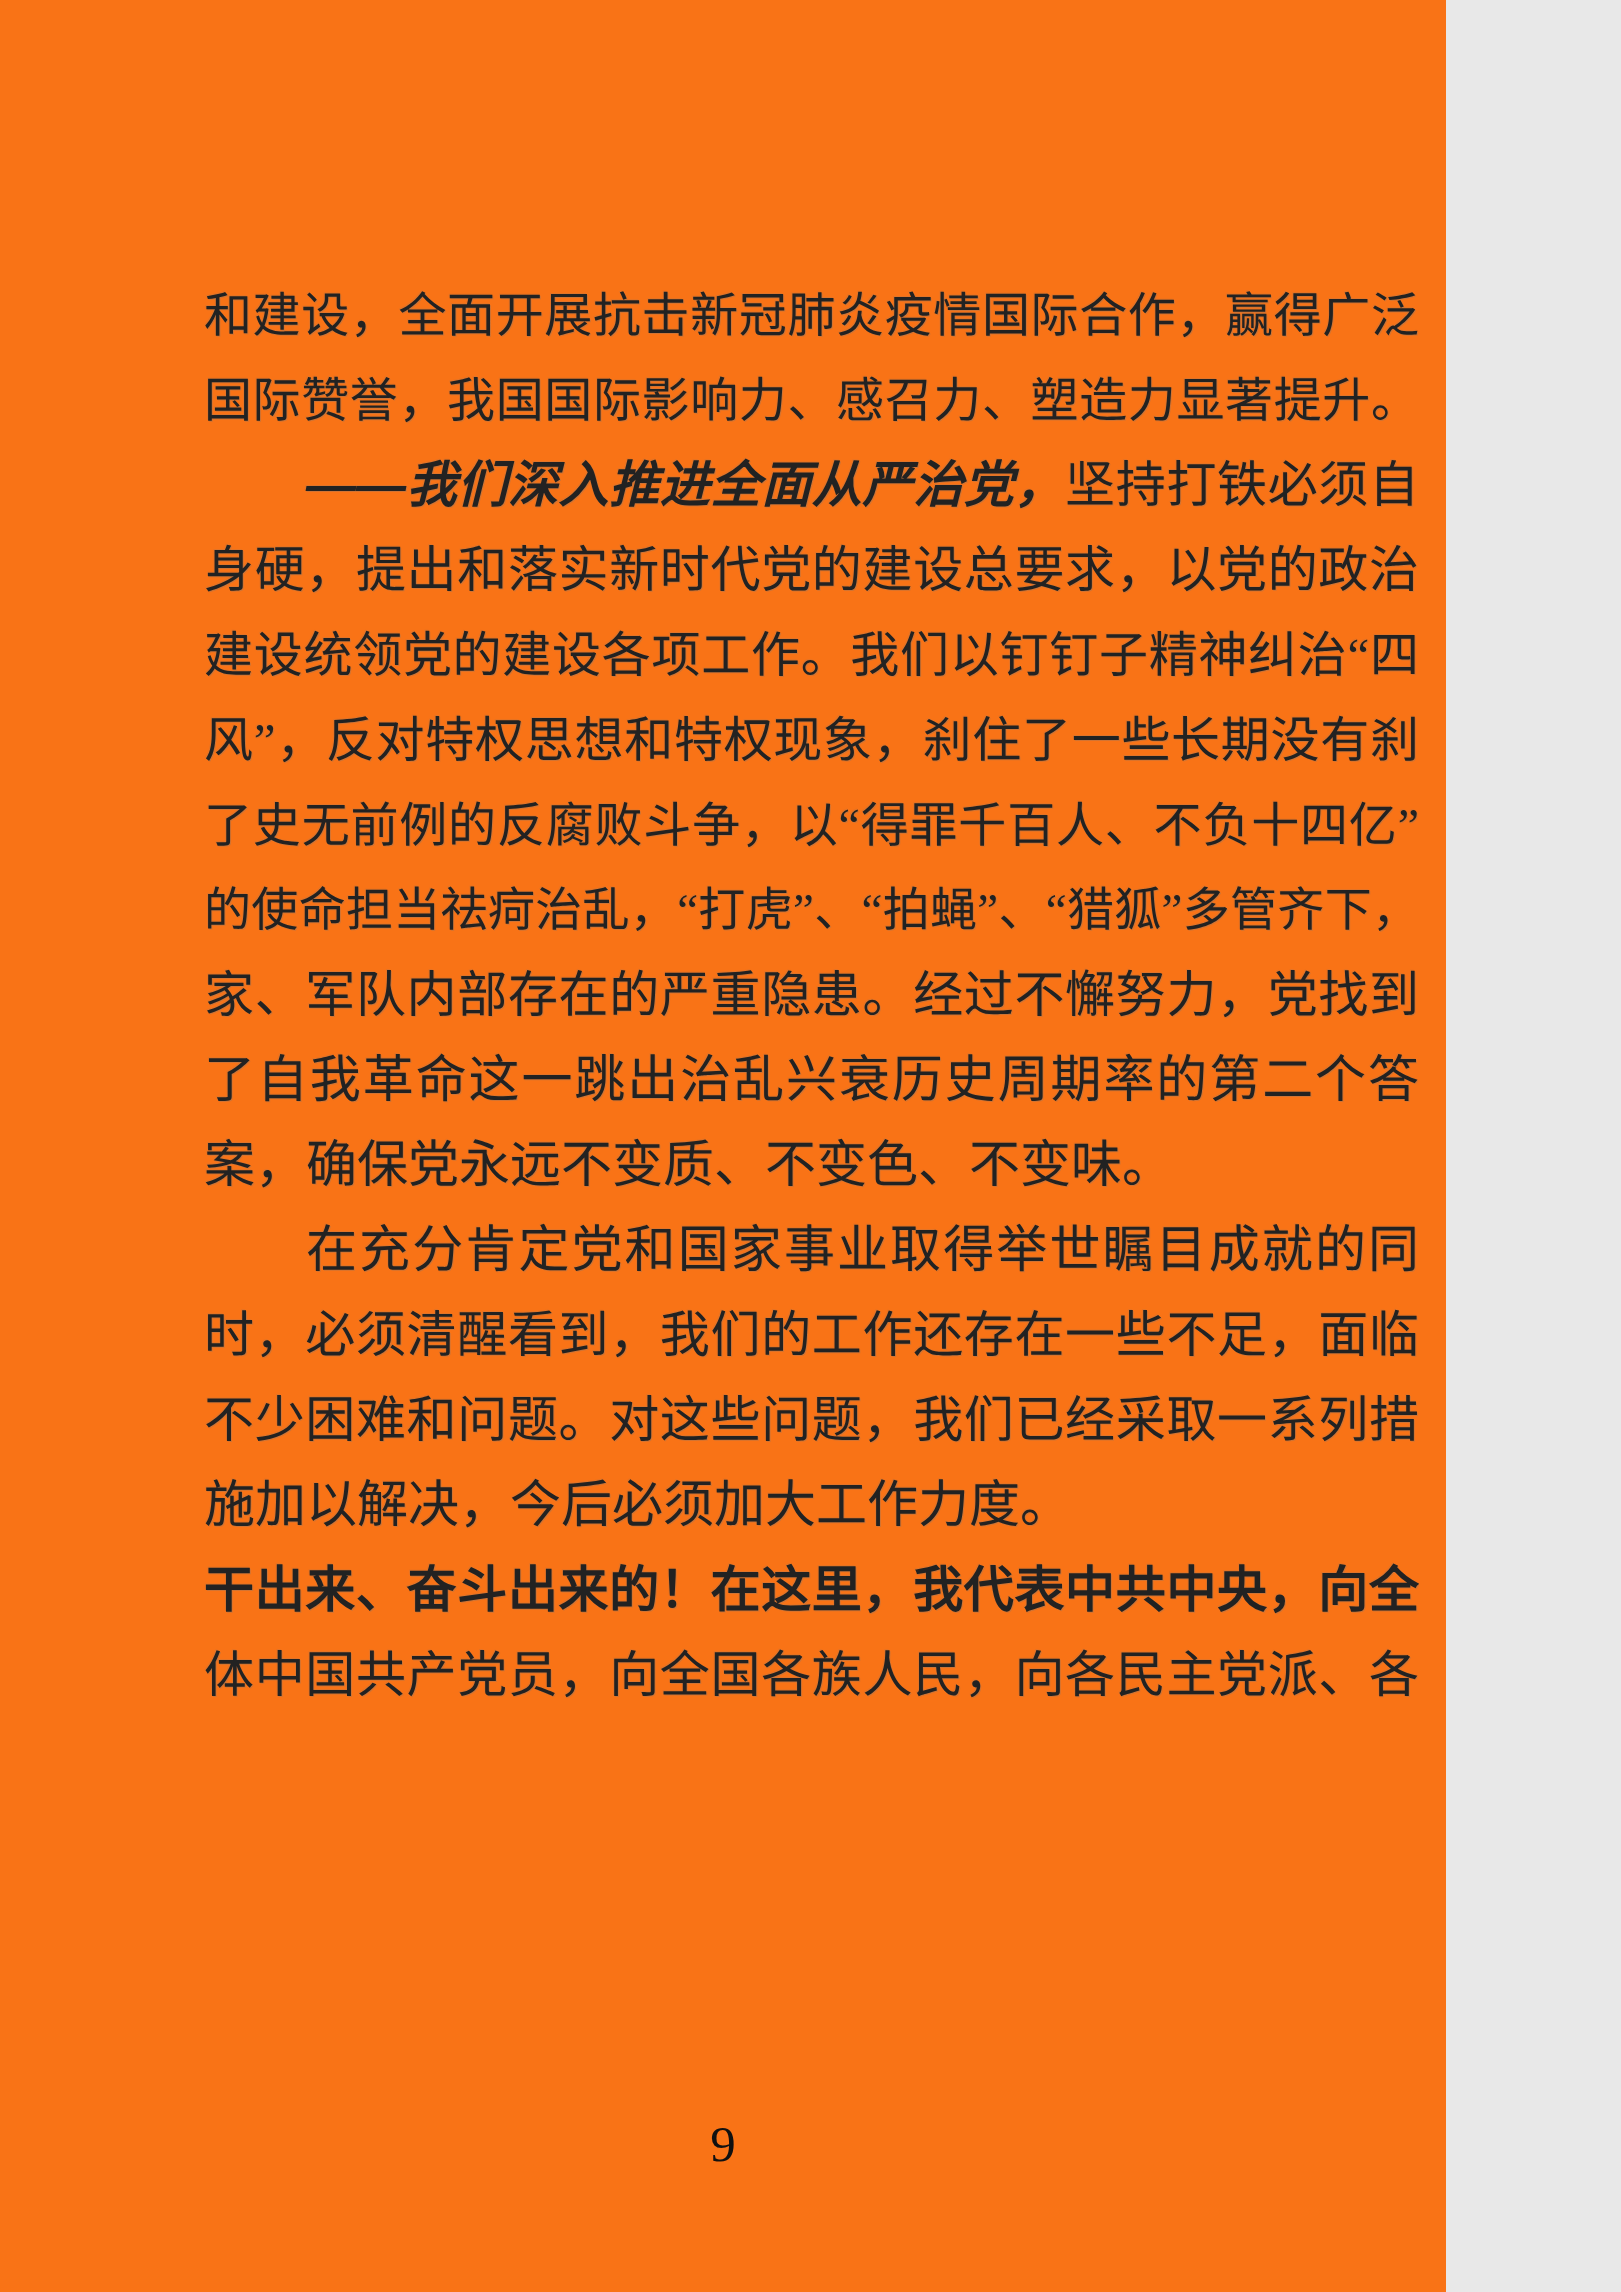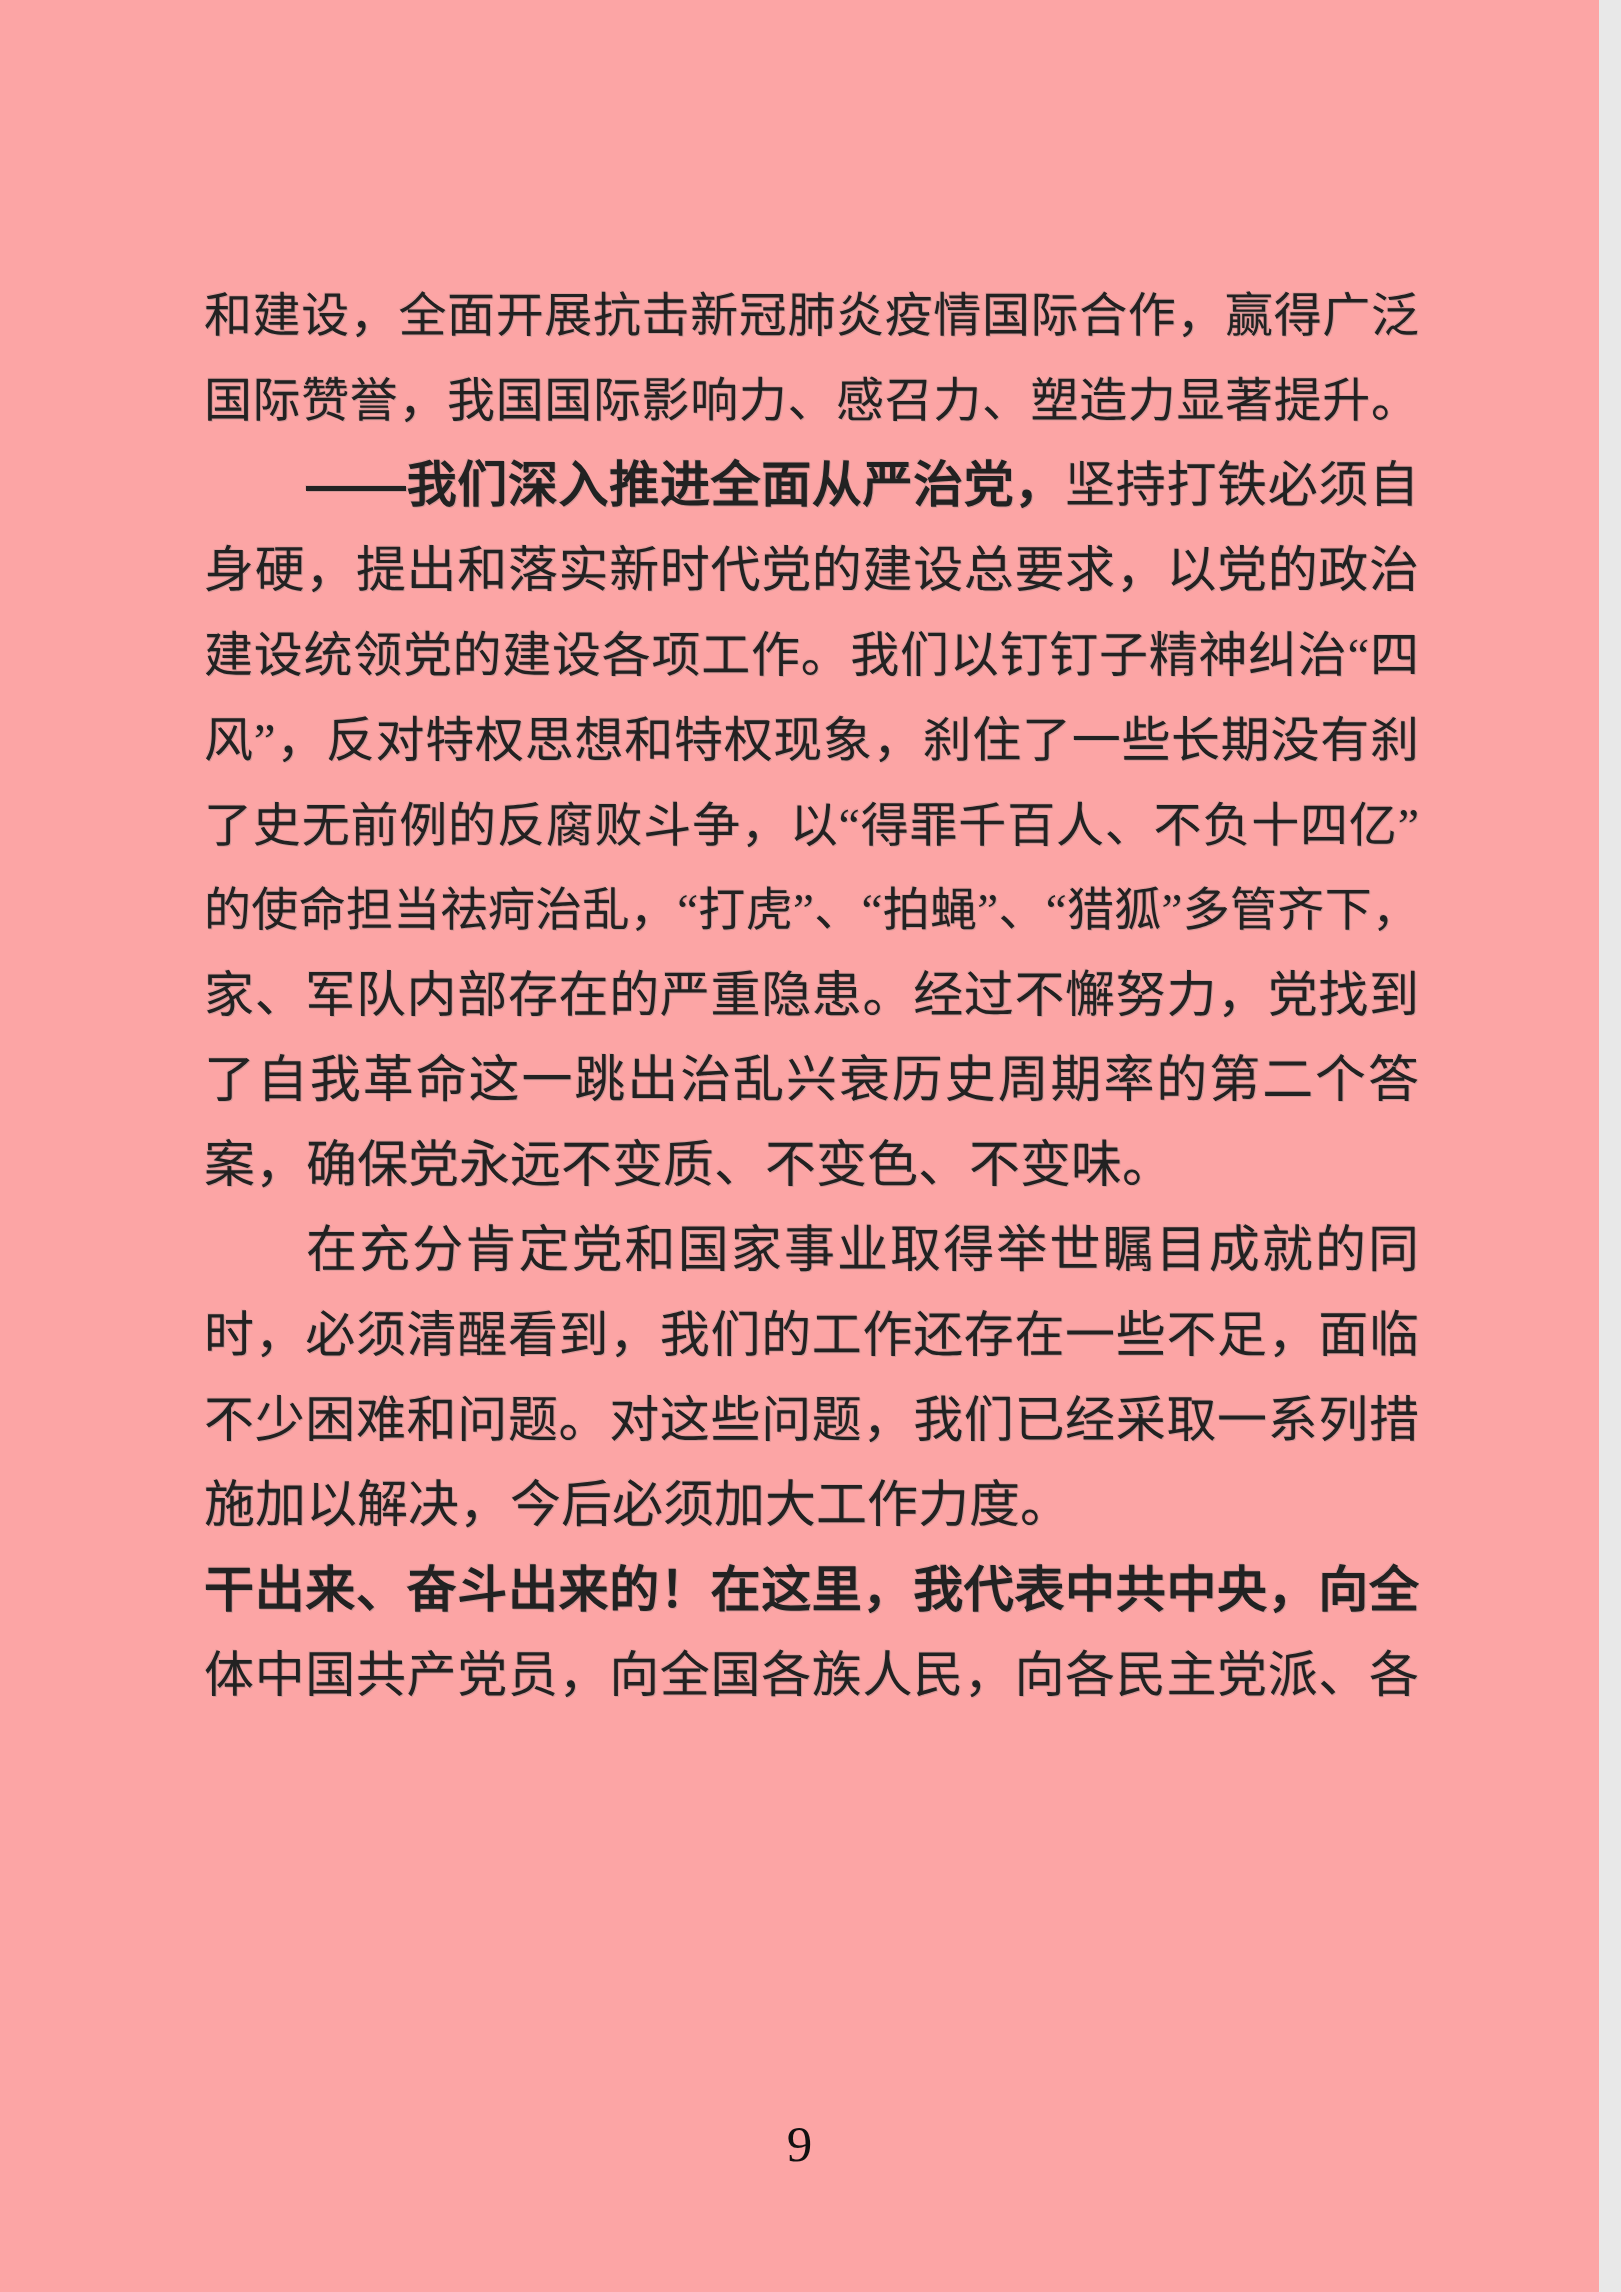--- a/index.html
+++ b/index.html
@@ -1,21 +1,21 @@
 <!DOCTYPE html>
 <html lang="zh-CN"><head>
 <meta charset="utf-8">
 <style>
   html,body{margin:0;padding:0;}
   body{background:#e8e8e8;}
   .page{
     position:relative;
-    width:1599px;
+    width:1446px;
     height:2293px;
-    background:#fca5a5;
+    background:#f97316;
     overflow:hidden;
     font-family:"Liberation Serif","DejaVu Serif",serif;
   }
   .text-block{
     position:absolute;
     left:204px;
     top:273px;
     width:1215px;
   }
   .line{
@@ -29,20 +29,21 @@
   }
   .line.para-end{
     text-align-last:left;
   }
   .line.indent{
     text-indent:102px;
   }
   .bold-lead{
     font-weight:700;
     font-family:"Liberation Sans","DejaVu Sans",sans-serif;
+    font-style:italic;
   }
   .page-number{
     position:absolute;
     top:2115px;
     left:0;
     width:100%;
     text-align:center;
     font-size:51px;
     line-height:59px;
     color:#111111;

